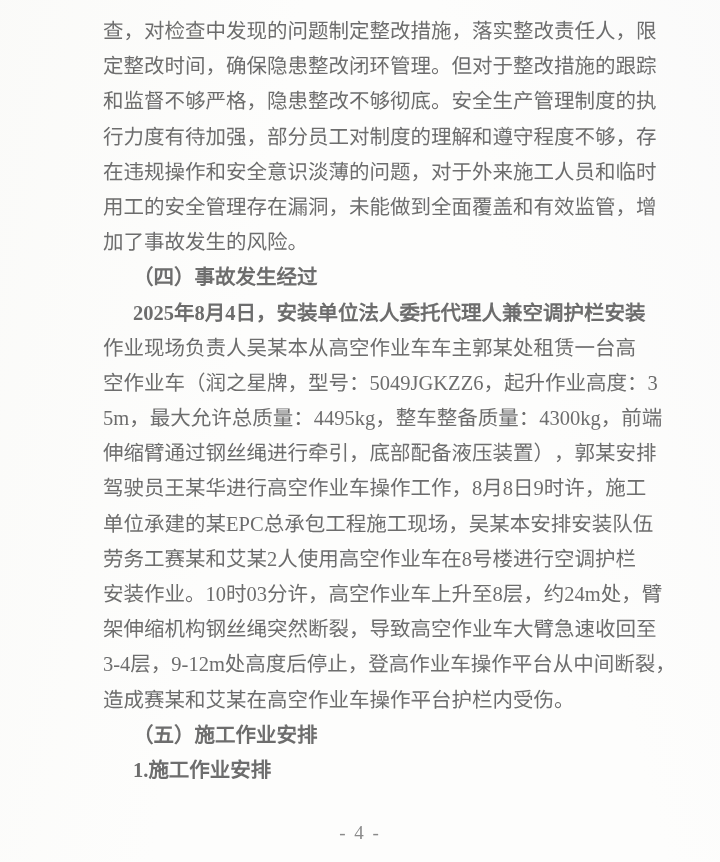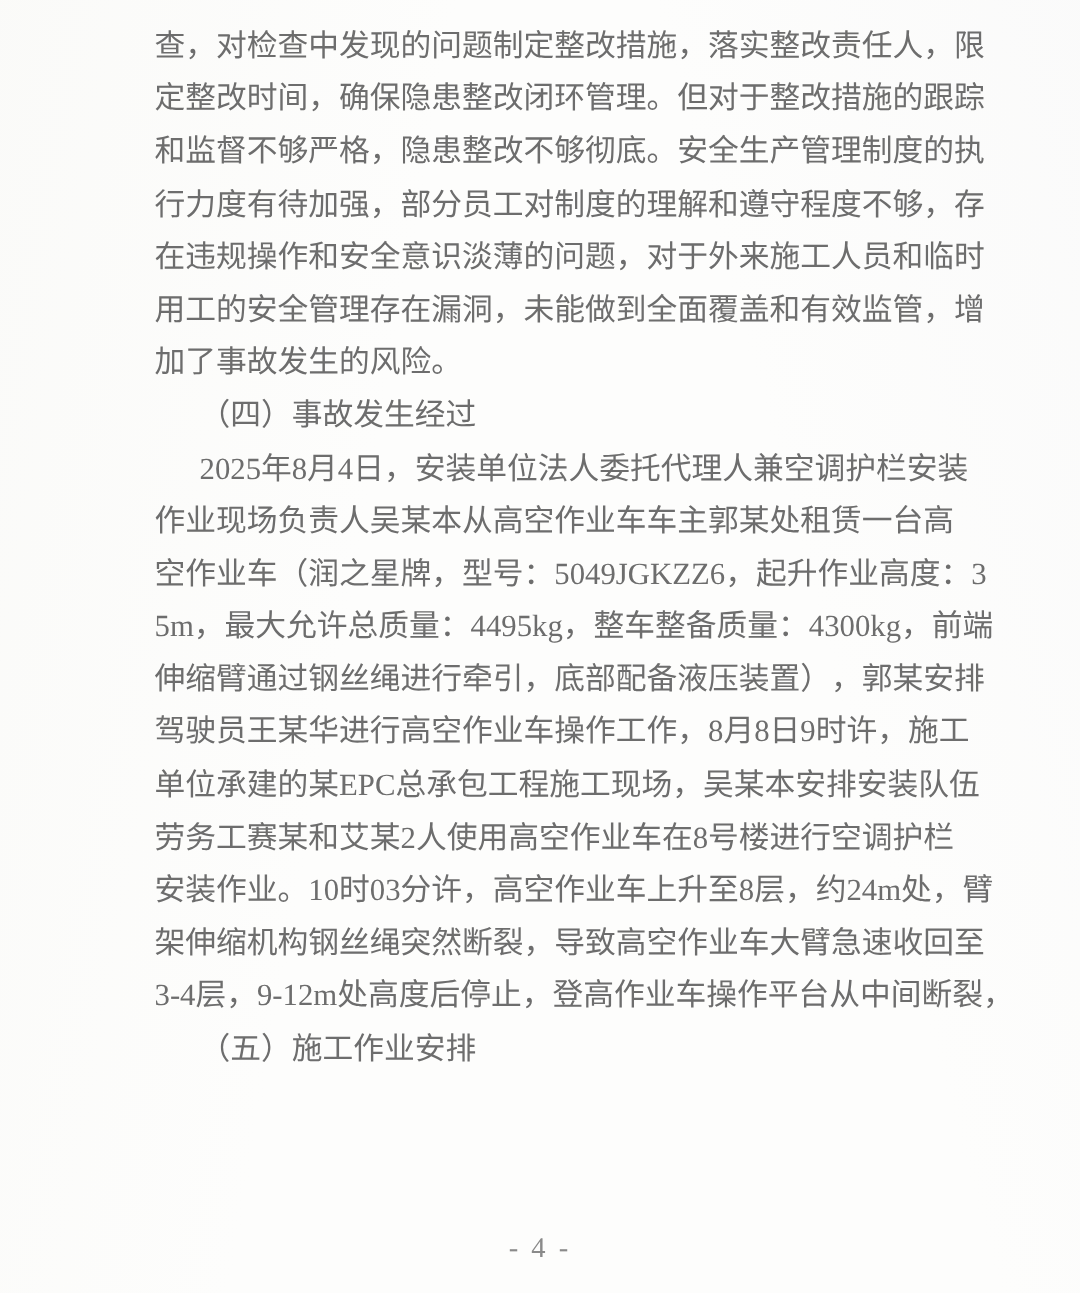--- a/index.html
+++ b/index.html
@@ -61,20 +61,21 @@
     display: flex;
     justify-content: space-between;
     white-space: nowrap;
   }
   .line.justify > span {
     display: inline-block;
   }
 
   .line.indent {
     padding-left: 30px;
+    font-weight: bold;
   }
 
   .line.last {
     
   }
 
   
   .lat {
     font-family: "Liberation Serif", "DejaVu Serif", serif;
   }
@@ -580,17 +581,19 @@
         <span>作</span>
         <span>平</span>
         <span>台</span>
         <span>从</span>
         <span>中</span>
         <span>间</span>
         <span>断</span>
         <span>裂</span>
         <span>，</span>
       </div>
+      <div class="line last">造成赛某和艾某在高空作业车操作平台护栏内受伤。</div>
       <div class="line indent last">（五）施工作业安排</div>
+      <div class="line indent last">1.施工作业安排</div>
     </div>
 
   <div class="footer">- 4 -</div>
 </div>
 
 </body></html>

